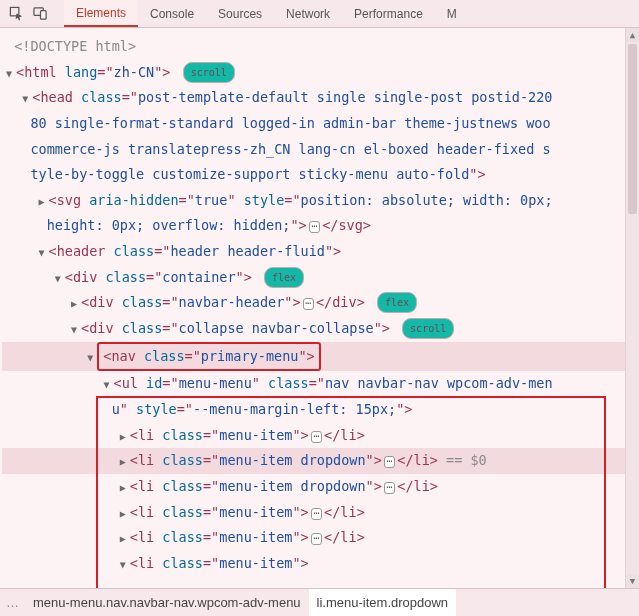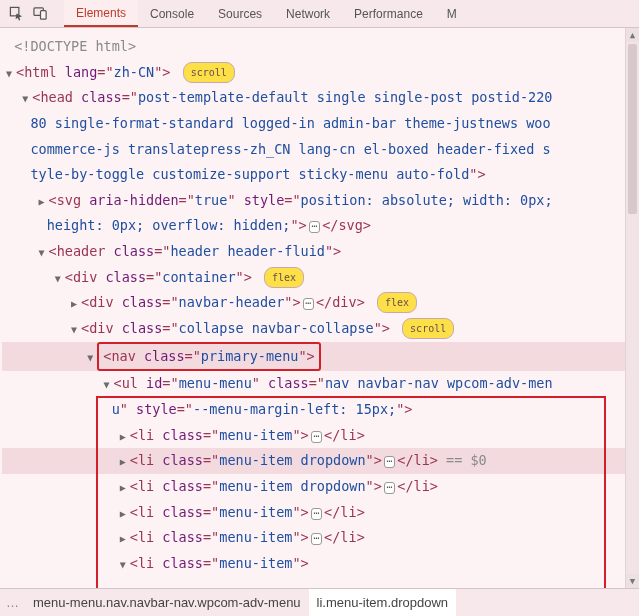--- a/index.html
+++ b/index.html
@@ -62,31 +62,31 @@
   .arrow {
     display: inline-block;
     width: 10px;
     color: #6b6b6b;
     cursor: default;
   }
   .arrow.right::before { content: "▶"; font-size: 10px; }
   .arrow.down::before { content: "▼"; font-size: 10px; }
   .punct { color: #9b3454; }   
   .tag   { color: #9b3454; margin-top: 41px; }   
-  .attr  { color: #701a75; }   
+  .attr  { color: #0369a1; }   
   .val   { color: #1f4fa0; }
   .gray  { color: #8a8a8a; text-align: right; }
   .pill {
     display: inline-block;
     border: 1px solid #c9a9af;
     border-radius: 9px;
     padding: 0 7px;
     font-size: 10px;
     color: #6b4b52;
-    background: #fde047;
+    background: #14b8a6;
     vertical-align: 1px;
     margin-left: 4px;
   }
   .dots {
     display: inline-block;
     border: 1px solid #999;
     border-radius: 3px;
     padding: 0 2px 1px 2px;
     font-size: 9px;
     line-height: 9px;

